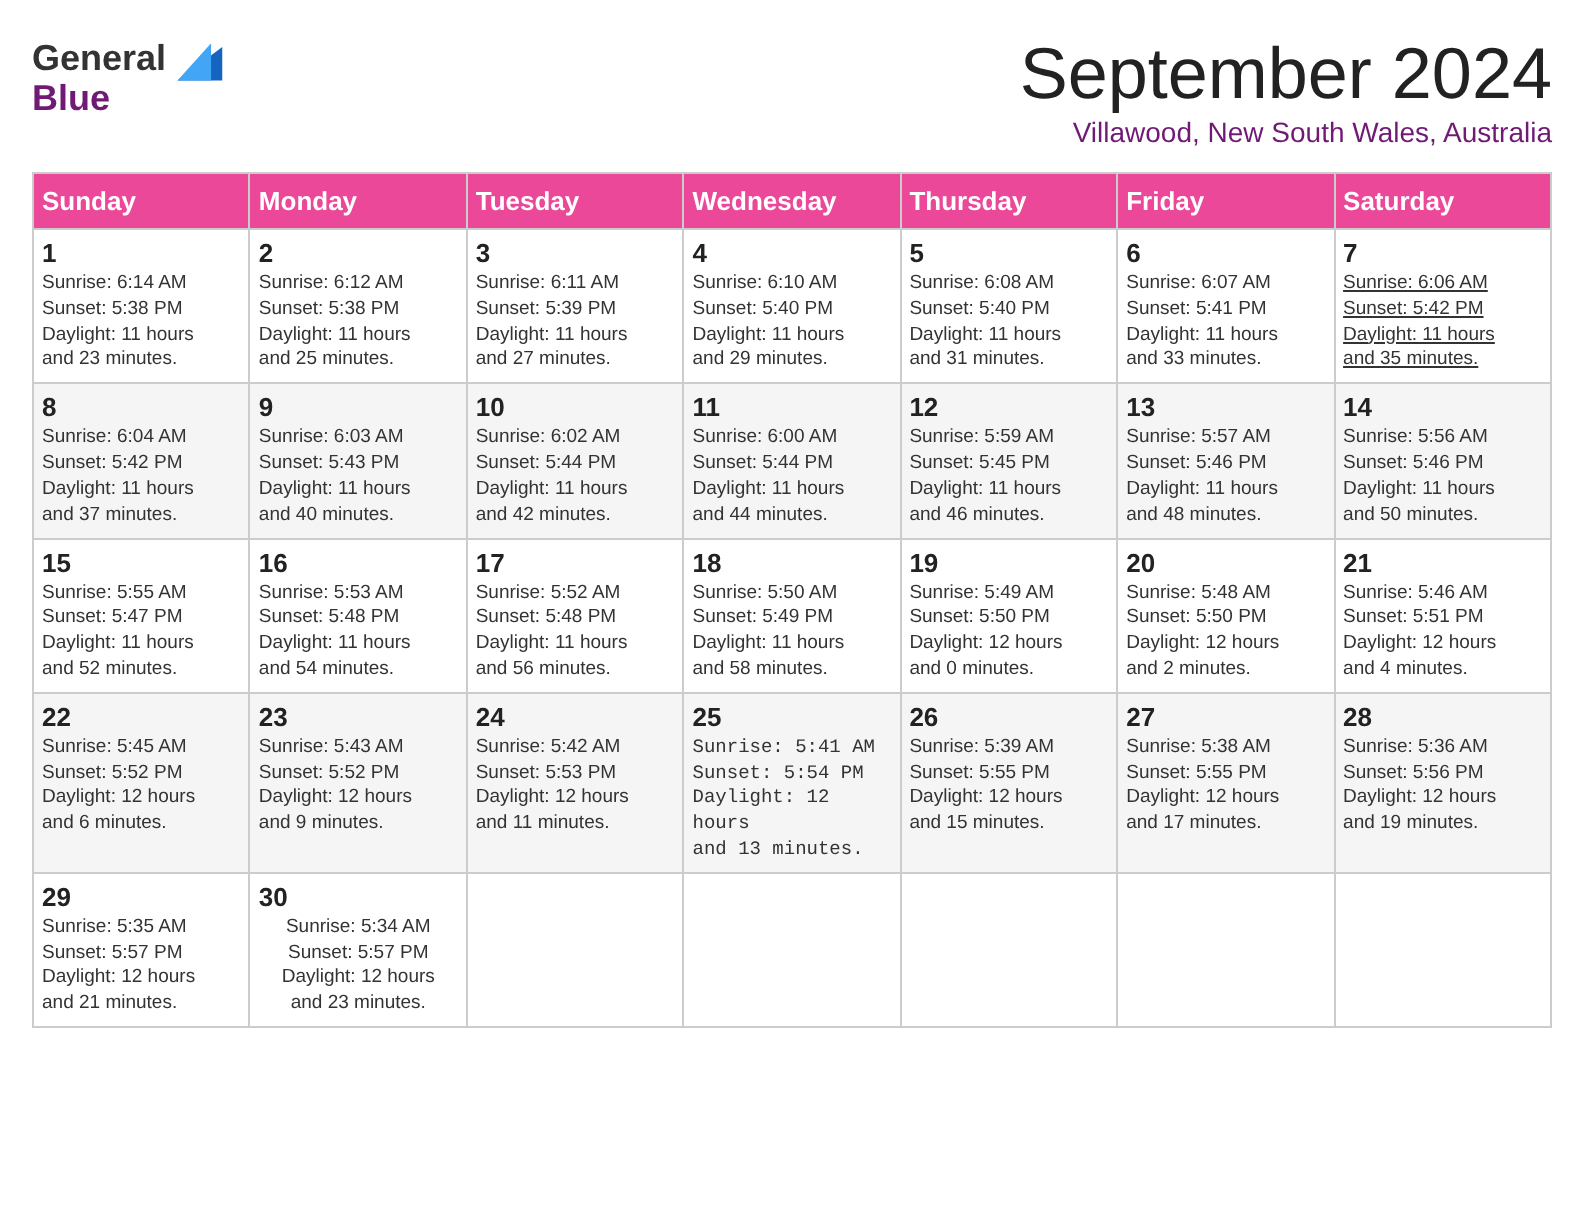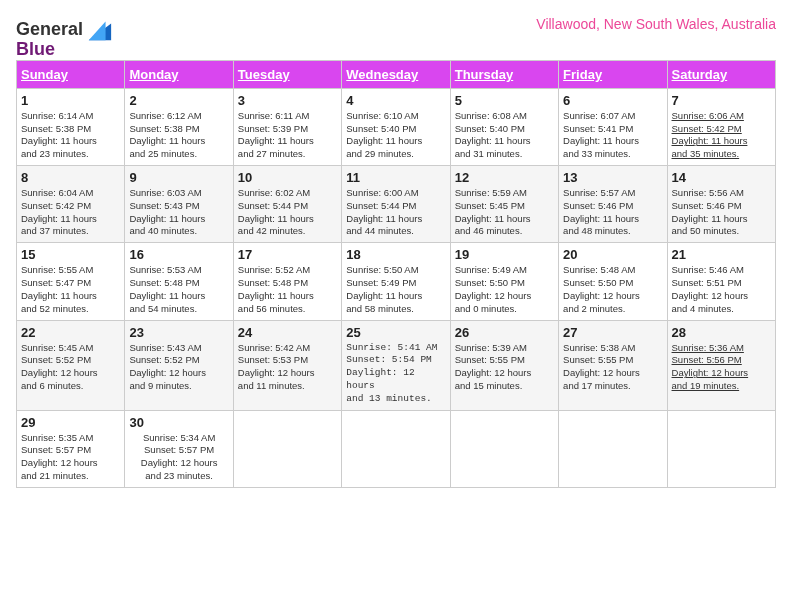--- a/index.html
+++ b/index.html
@@ -7,21 +7,21 @@
       font-family: Arial, sans-serif;
       background: #fff;
       width: 792px;
       min-height: 612px;
       padding: 16px;
     }
     .header-area {
       display: flex;
       align-items: flex-start;
       justify-content: space-between;
-      margin-bottom: 0;
+      margin-bottom: 12px;
     }
     .logo {
       display: flex;
       align-items: center;
       gap: 0;
     }
     .logo-text {
       font-size: 18px;
       font-weight: bold;
       line-height: 1.1;
@@ -36,36 +36,35 @@
     .title-area {
       text-align: right;
     }
     .month-title {
       font-size: 36px;
       font-weight: normal;
       color: #222;
     }
     .location-subtitle {
       font-size: 14px;
-      color: #ec4899;
+      color: #701a75;
     }
     .calendar {
       width: 100%;
       border-collapse: collapse;
       font-size: 10px;
     }
     .calendar thead tr th {
-      background-color: #d946ef;
+      background-color: #ec4899;
       color: #fff;
       padding: 6px 4px;
       text-align: left;
       font-size: 13px;
       font-weight: bold;
       border: 1px solid #ccc;
-      text-decoration: underline;
     }
     .calendar tbody tr td {
       border: 1px solid #ccc;
       vertical-align: top;
       padding: 4px 4px;
       width: calc(100% / 7);
       min-height: 80px;
       background: #fff;
     }
     .calendar tbody tr:nth-child(even) td {
@@ -97,20 +96,21 @@
         <span class="logo-text logo-general">General</span>
         <svg class="logo-icon" viewBox="0 0 30 30" xmlns="http://www.w3.org/2000/svg">
           <polygon points="4,26 28,8 28,26" fill="#1565c0"></polygon>
           <polygon points="4,26 22,6 22,26" fill="#42a5f5"></polygon>
         </svg>
       </div>
       <span class="logo-text logo-blue" style="display:block; margin-top:-4px;">Blue</span>
     </div>
   </div>
   <div class="title-area">
+    <div class="month-title">September 2024</div>
     <div class="location-subtitle">Villawood, New South Wales, Australia</div>
   </div>
 </div>
 
 <table class="calendar">
   <thead>
     <tr>
     <th>Sunday</th>
         <th>Monday</th>
         <th>Tuesday</th>
@@ -312,21 +312,21 @@
         </td>
         <td>
           <span class="day-num">27</span>
           <div class="day-info" style="white-space: pre-line;">Sunrise: 5:38 AM
 Sunset: 5:55 PM
 Daylight: 12 hours
 and 17 minutes.</div>
         </td>
         <td>
           <span class="day-num">28</span>
-          <div class="day-info" style="white-space: pre-line; text-decoration: underline;">Sunrise: 5:36 AM
+          <div class="day-info" style="white-space: pre-line;">Sunrise: 5:36 AM
 Sunset: 5:56 PM
 Daylight: 12 hours
 and 19 minutes.</div>
         </td>
       </tr>
       <tr>
         <td>
           <span class="day-num">29</span>
           <div class="day-info" style="white-space: pre-line;">Sunrise: 5:35 AM
 Sunset: 5:57 PM

